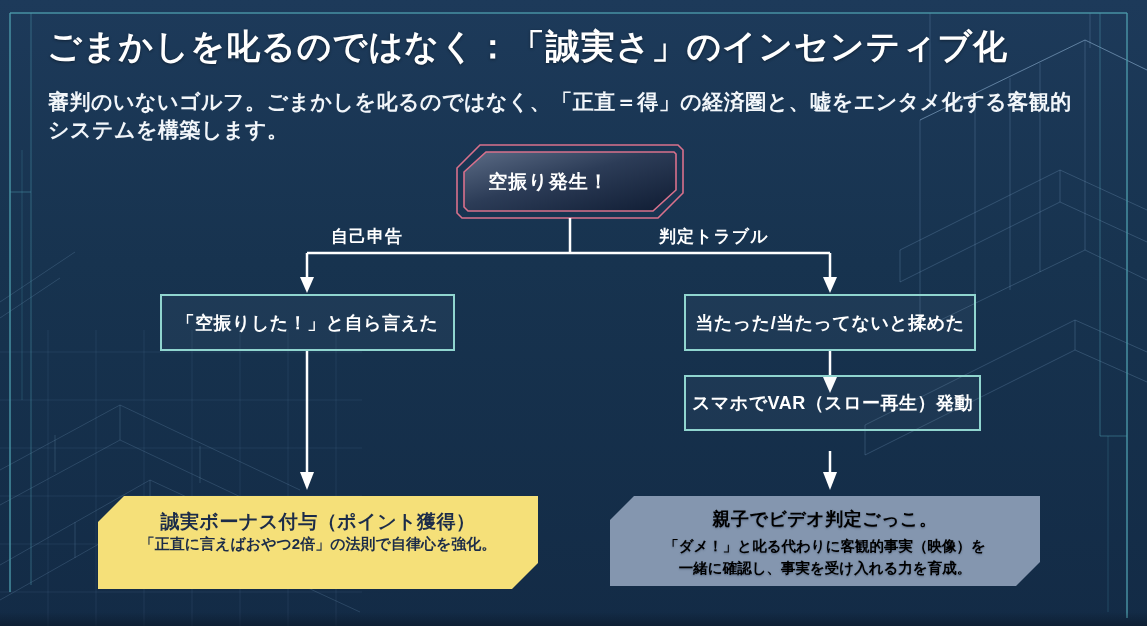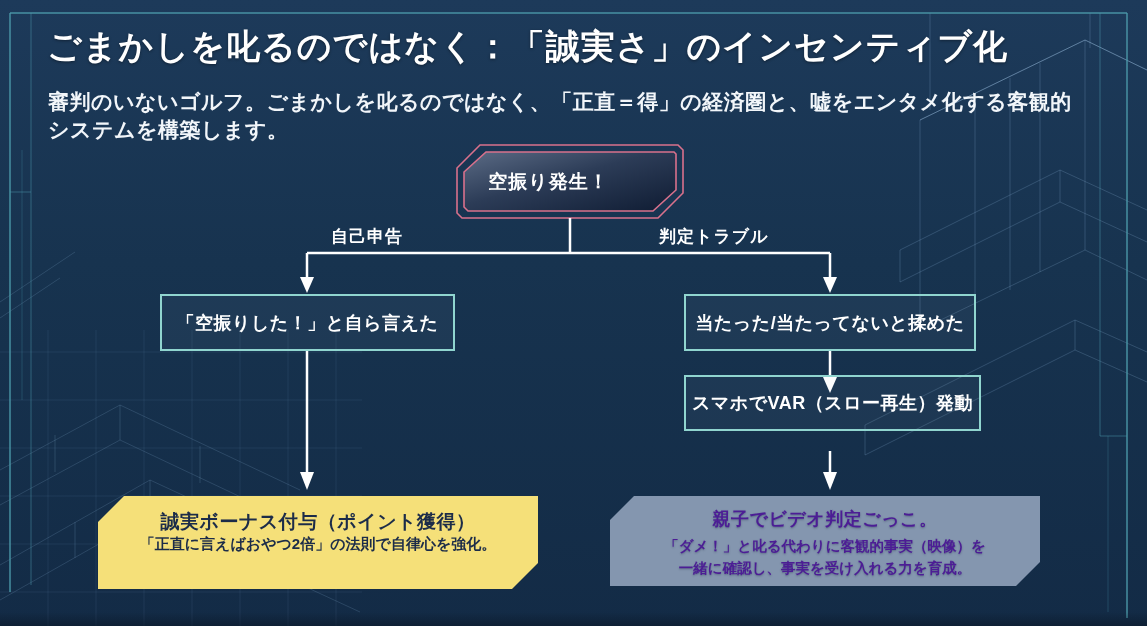--- a/index.html
+++ b/index.html
@@ -55,21 +55,21 @@
     clip-path:polygon(26px 0,100% 0,100% calc(100% - 26px),calc(100% - 26px) 100%,0 100%,0 26px);
     color:var(--c-text_dark,#1c2c49);
     padding-top:13px;
   }
   .outcome.yellow .outcome-title{font-size:19px;font-weight:800;letter-spacing:.5px;}
   .outcome.yellow .outcome-desc{font-size:15px;font-weight:700;}
   .outcome.slate{
     left:610px;top:496px;width:430px;height:90px;
     background:var(--c-outcome_slate,#8496af);
     clip-path:polygon(24px 0,100% 0,100% calc(100% - 24px),calc(100% - 24px) 100%,0 100%,0 24px);
-    color:#4c1d95;padding-top:11px;
+    color:#000000;padding-top:11px;
   }
   .outcome.slate .outcome-title{font-size:18px;font-weight:800;letter-spacing:.5px;text-shadow:0 1px 2px rgba(20,35,60,.35);}
   .outcome.slate .outcome-desc{font-size:14.5px;font-weight:700;margin-top:5px;line-height:1.5;text-shadow:0 1px 2px rgba(20,35,60,.35);}
 
   .bottom-fade{
     position:absolute;left:0;bottom:0;width:100%;height:14px;z-index:5;
     background:linear-gradient(180deg,rgba(10,22,38,0),rgba(10,22,38,.55));
   }
 </style>
 </head>

